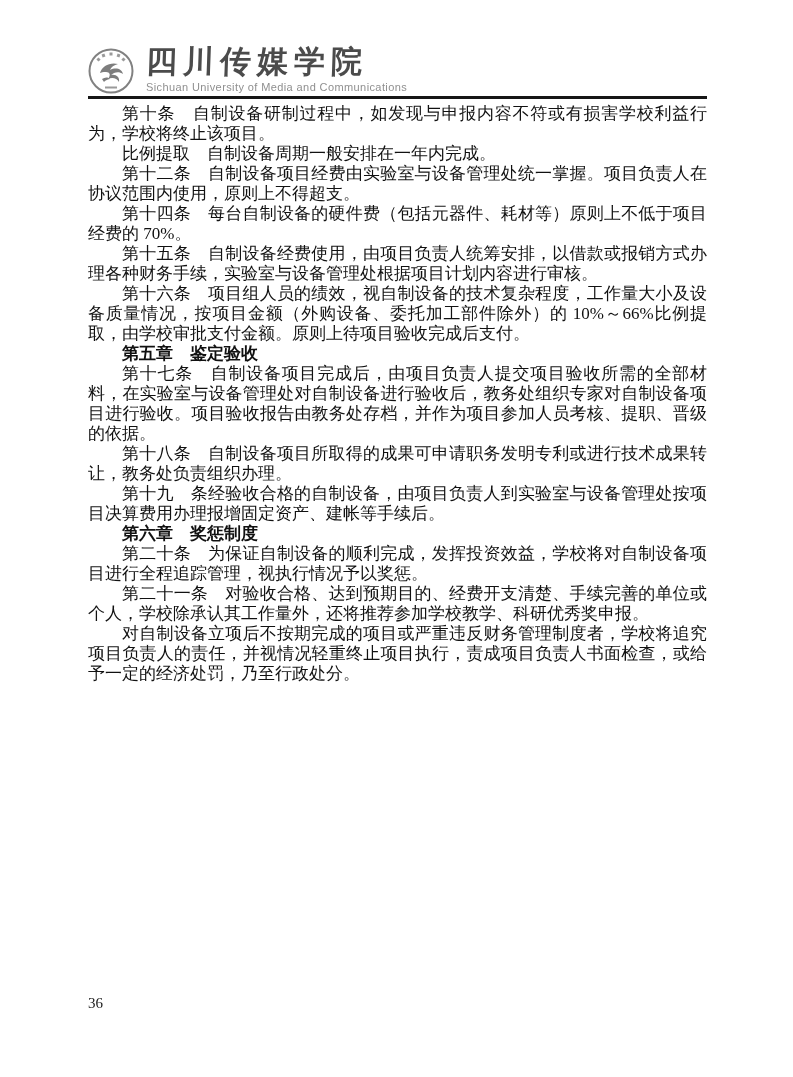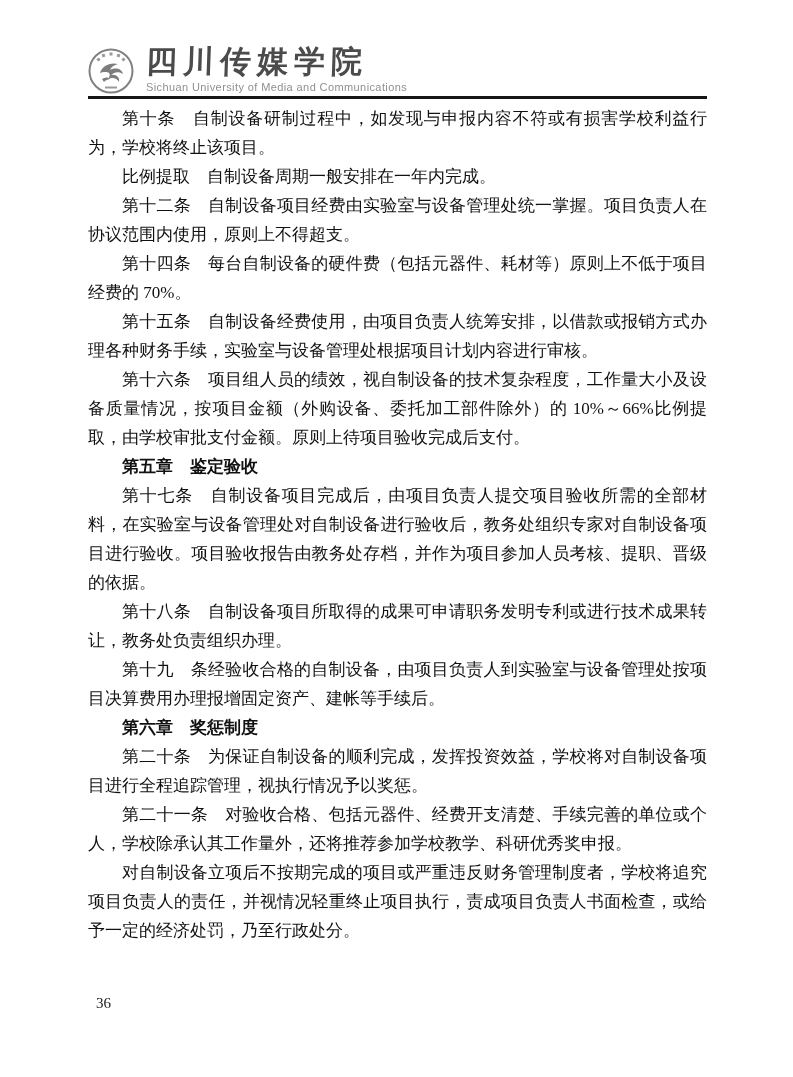--- a/index.html
+++ b/index.html
@@ -52,33 +52,33 @@
     background: #161616;
   }
 
   
   .doc-body {
     position: absolute;
     left: 88px;
     top: 104px;
     width: 619px;
     font-size: 17px;
-    line-height: 29px;
+    line-height: 20px;
     text-align: justify;
   }
   .doc-body p {
     margin: 0;
     padding: 0;
     text-indent: 2em;
   }
   .chapter-heading { font-weight: 700; }
 
   .page-number {
     position: absolute;
-    left: 96px;
+    left: 88px;
     top: 995px;
     font-size: 15px;
     color: #222222;
   }
 </style>
 </head>
 <body>
 
 <div class="page">
 
@@ -117,19 +117,19 @@
       <p class="para">第十二条　自制设备项目经费由实验室与设备管理处统一掌握。项目负责人在协议范围内使用，原则上不得超支。</p>
       <p class="para">第十四条　每台自制设备的硬件费（包括元器件、耗材等）原则上不低于项目经费的 70%。</p>
       <p class="para">第十五条　自制设备经费使用，由项目负责人统筹安排，以借款或报销方式办理各种财务手续，实验室与设备管理处根据项目计划内容进行审核。</p>
       <p class="para">第十六条　项目组人员的绩效，视自制设备的技术复杂程度，工作量大小及设备质量情况，按项目金额（外购设备、委托加工部件除外）的 10%～66%比例提取，由学校审批支付金额。原则上待项目验收完成后支付。</p>
       <p class="chapter-heading">第五章　鉴定验收</p>
       <p class="para">第十七条　自制设备项目完成后，由项目负责人提交项目验收所需的全部材料，在实验室与设备管理处对自制设备进行验收后，教务处组织专家对自制设备项目进行验收。项目验收报告由教务处存档，并作为项目参加人员考核、提职、晋级的依据。</p>
       <p class="para">第十八条　自制设备项目所取得的成果可申请职务发明专利或进行技术成果转让，教务处负责组织办理。</p>
       <p class="para">第十九　条经验收合格的自制设备，由项目负责人到实验室与设备管理处按项目决算费用办理报增固定资产、建帐等手续后。</p>
       <p class="chapter-heading">第六章　奖惩制度</p>
       <p class="para">第二十条　为保证自制设备的顺利完成，发挥投资效益，学校将对自制设备项目进行全程追踪管理，视执行情况予以奖惩。</p>
-      <p class="para">第二十一条　对验收合格、包括元器件、经费开支清楚、手续完善的单位或个人，学校除承认其工作量外，还将推荐参加学校教学、科研优秀奖申报。</p>
+      <p class="para">第二十一条　对验收合格、达到预期目的、经费开支清楚、手续完善的单位或个人，学校除承认其工作量外，还将推荐参加学校教学、科研优秀奖申报。</p>
       <p class="para">对自制设备立项后不按期完成的项目或严重违反财务管理制度者，学校将追究项目负责人的责任，并视情况轻重终止项目执行，责成项目负责人书面检查，或给予一定的经济处罚，乃至行政处分。</p>
     </main>
 
   <div class="page-number">36</div>
 
 </div>
 
 </body></html>

